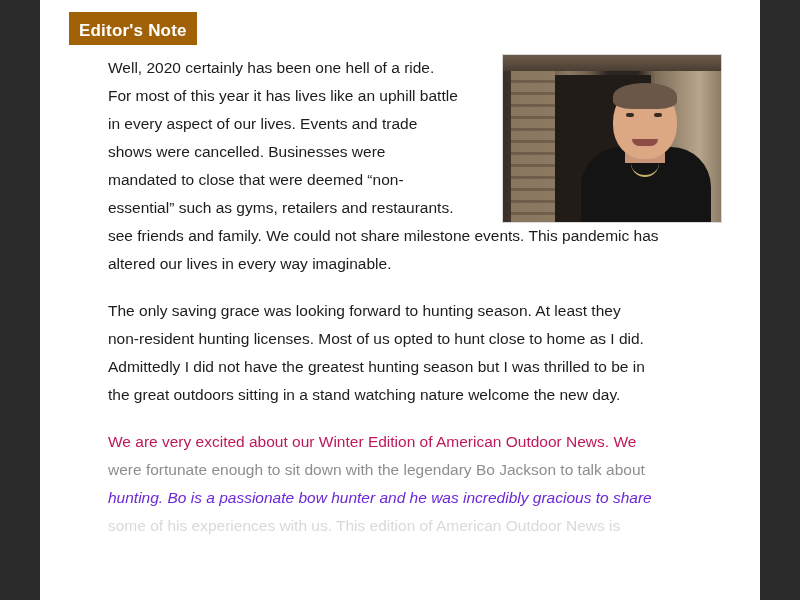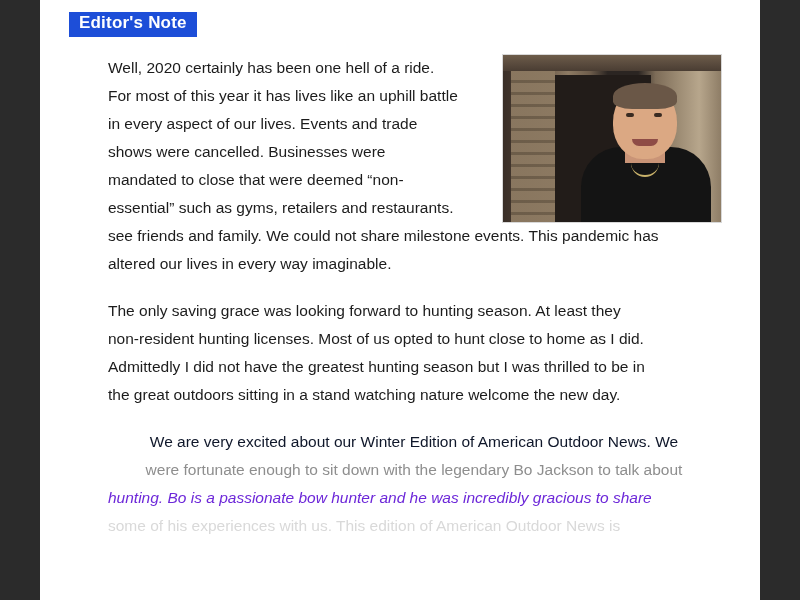--- a/index.html
+++ b/index.html
@@ -22,25 +22,25 @@
     background: #ffffff;
     overflow: hidden;
   }
   .heading-wrap {
     position: absolute;
     left: 29px;
     top: 12px;
   }
   .heading {
     display: inline-block;
-    background: #1d4ed8;
+    background: #a16207;
     color: #ffffff;
     font-size: 17px;
     font-weight: bold;
-    padding: 2px 10px 6px 10px;
+    padding: 10px 10px 6px 10px;
     line-height: 1.0;
     letter-spacing: 0.2px;
   }
   .portrait {
     position: absolute;
     left: 462px;
     top: 54px;
     width: 218px;
     height: 167px;
     border: 1px solid #d8d8d8;
@@ -133,22 +133,22 @@
     margin: 0 0 19px 0;
     text-align: left;
   }
   
   .para.first {
     width: 100%;
   }
   .fade-last {
     color: #b9b9b9;
   }
-  .fade-last .l1 { color: #0f172a; text-align: center; }
-  .fade-last .l2 { color: #8e8e8e; text-align: center; }
+  .fade-last .l1 { color: #be185d; }
+  .fade-last .l2 { color: #8e8e8e; }
   .fade-last .l3 { color: #6d28d9; font-style: italic; }
   .fade-last .l4 { color: #d9d9d9; }
   .line { display: block; margin-left: 28px; }
 </style>
 </head>
 <body>
 
 <div class="page">
 
   <div class="heading-wrap">

